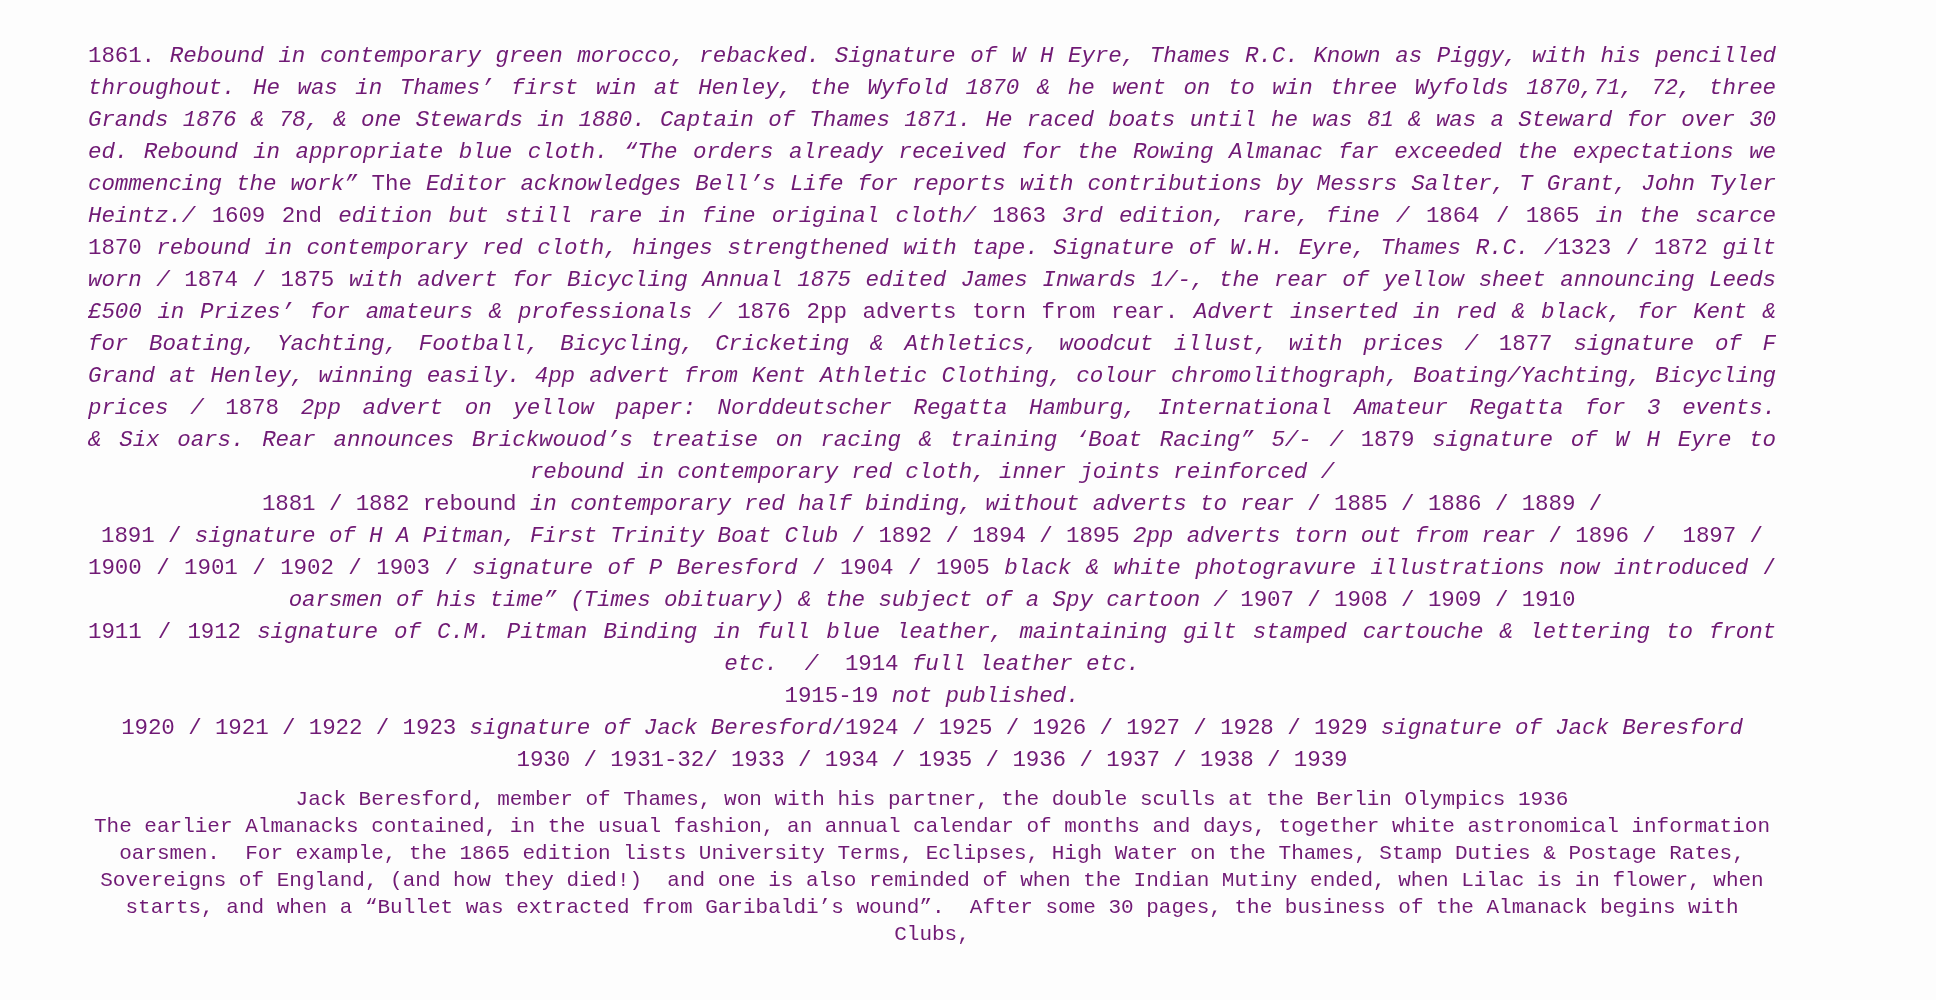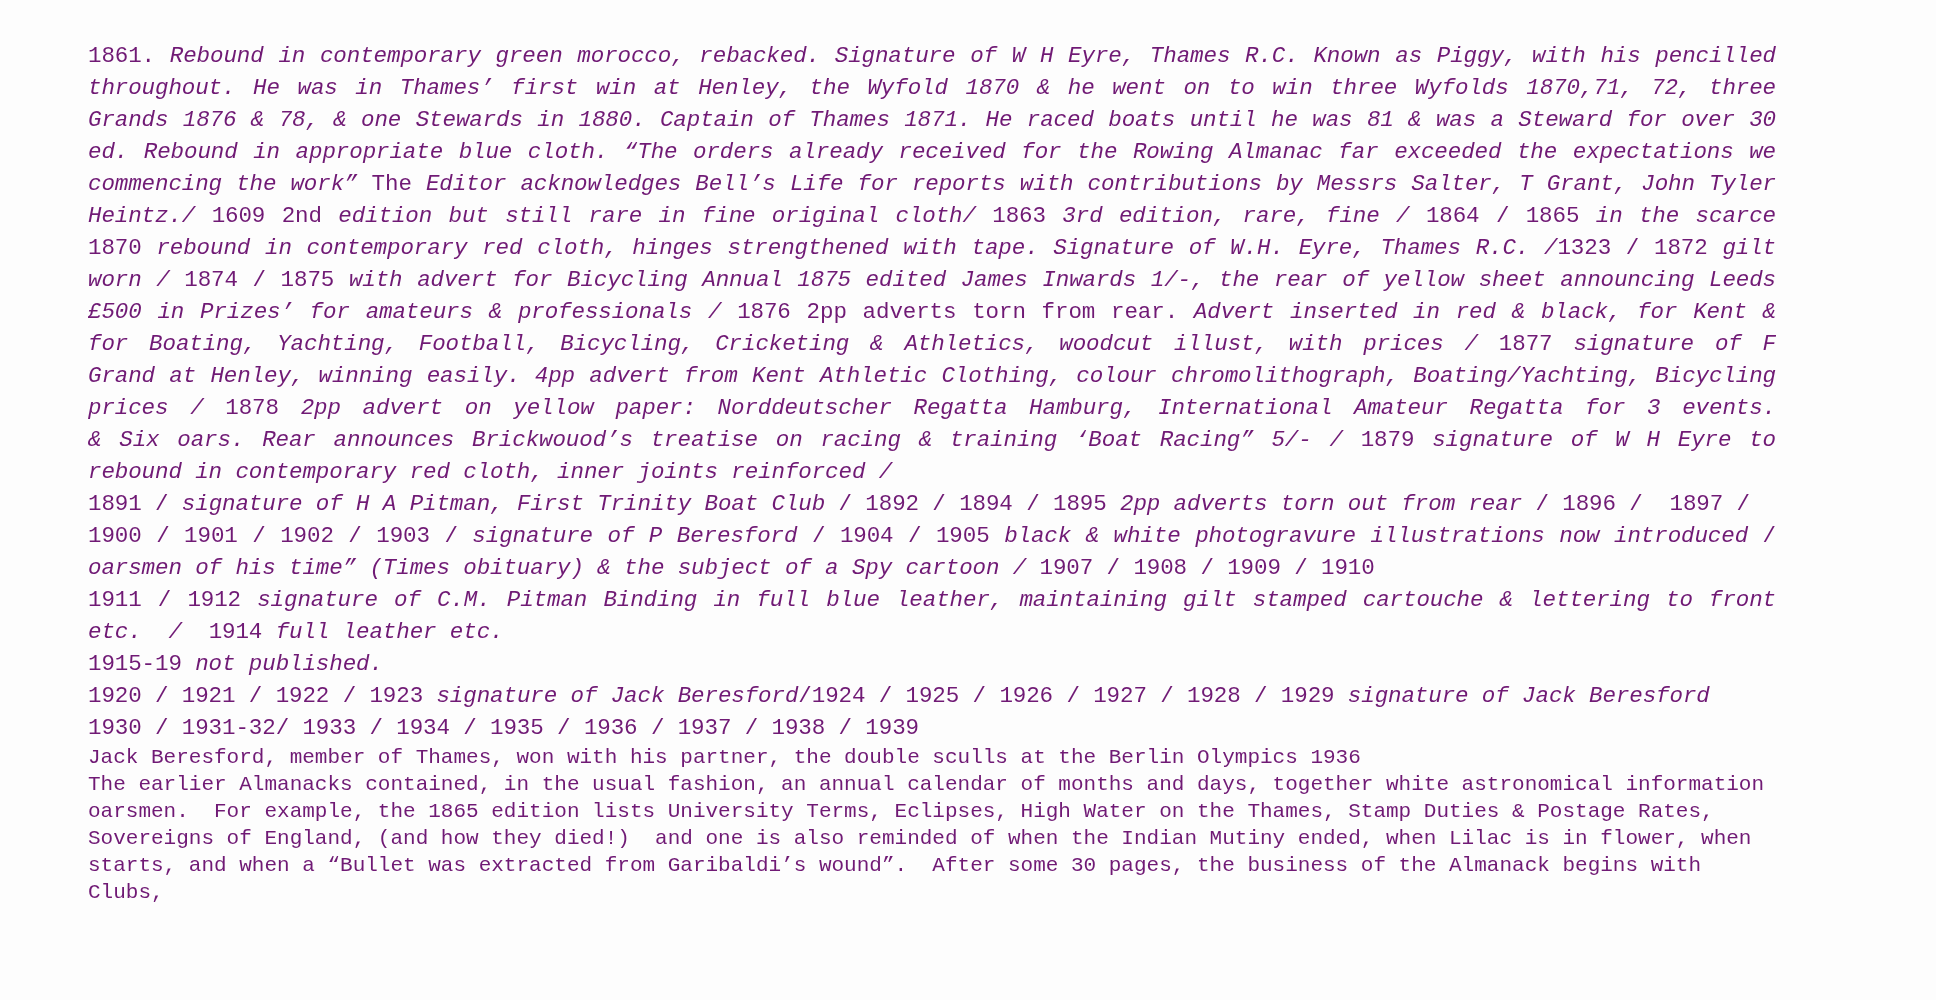--- a/index.html
+++ b/index.html
@@ -25,29 +25,30 @@
   }
   .block { display: block; }
   .block.main .line {
     font-size: 22.5px;
     line-height: 32px;
     height: 32px;
     overflow: hidden;
     letter-spacing: -0.1px;
   }
   .block.small {
+    margin-top: 10px;
   }
   .block.small .line {
     font-size: 21px;
     line-height: 27px;
     height: 27px;
     overflow: hidden;
   }
   .line.left {
-    text-align: left;
+    text-align: center;
     white-space: pre-wrap;
   }
   .line.justify {
     text-align: justify;
     text-align-last: justify;
   }
   .run-i { font-style: italic; }
   .run-r { font-style: normal; }
 </style>
 </head>
@@ -65,20 +66,21 @@
         <div class="line justify"><span class="run-r">1870 </span><span class="run-i">rebound in contemporary red cloth, hinges strengthened with tape.  Signature of W.H. Eyre, Thames R.C. /</span><span class="run-r">1323 / 1872 </span><span class="run-i">gilt</span></div>
         <div class="line justify"><span class="run-i">worn / </span><span class="run-r">1874 / 1875 </span><span class="run-i">with advert for Bicycling Annual 1875 edited James Inwards 1/-, the rear of yellow sheet announcing Leeds Regatta ‘Upwards of</span></div>
         <div class="line justify"><span class="run-i">£500 in Prizes’ for amateurs &amp; professionals / </span><span class="run-r">1876 2pp adverts torn from rear.  </span><span class="run-i">Advert inserted in red &amp; black, for Kent &amp; Lewin, Fenchurch St, outfitters</span></div>
         <div class="line justify"><span class="run-i">for Boating, Yachting, Football, Bicycling, Cricketing &amp; Athletics, woodcut illust, with prices / </span><span class="run-r">1877 </span><span class="run-i">signature of F Gulston, stroke for London R C for the</span></div>
         <div class="line justify"><span class="run-i">Grand at Henley, winning easily.   4pp advert from Kent Athletic Clothing, colour chromolithograph, Boating/Yachting, Bicycling &amp; Cricket, with</span></div>
         <div class="line justify"><span class="run-i">prices / </span><span class="run-r">1878 </span><span class="run-i">2pp advert on yellow paper:  Norddeutscher Regatta Hamburg, International Amateur Regatta for 3 events.  Outrigged fours, Single sculls</span></div>
         <div class="line justify"><span class="run-i">&amp; Six oars.  Rear announces Brickwouod’s treatise on racing &amp; training ‘Boat Racing” 5/- / </span><span class="run-r">1879 </span><span class="run-i">signature of W H Eyre to title, his scattered notes,</span></div>
         <div class="line left"><span class="run-i">rebound in contemporary red cloth, inner joints reinforced /</span></div>
       </div>
       <div class="block main">
+        <div class="line left"><span class="run-r">1881 / 1882 rebound </span><span class="run-i">in contemporary red half binding, without adverts to rear</span><span class="run-r"> / 1885 / 1886 / 1889 /</span></div>
         <div class="line left"><span class="run-r">1891 / </span><span class="run-i">signature of H A Pitman, First Trinity Boat Club</span><span class="run-r"> / 1892 / 1894 / 1895 </span><span class="run-i">2pp adverts torn out from rear</span><span class="run-r"> / 1896 /  1897 / 1898 / 1899 /</span></div>
         <div class="line justify"><span class="run-r">1900 / 1901 / 1902 / 1903 / </span><span class="run-i">signature of P Beresford</span><span class="run-r"> / 1904 / 1905 </span><span class="run-i">black &amp; white photogravure illustrations now introduced</span><span class="run-r"> / 1906 </span><span class="run-i">signature of</span></div>
         <div class="line left"><span class="run-i">oarsmen of his time” (Times obituary) &amp; the subject of a Spy cartoon / </span><span class="run-r">1907 / 1908 / 1909 / 1910</span></div>
         <div class="line justify"><span class="run-r">1911 / 1912 </span><span class="run-i">signature of C.M. Pitman Binding in full blue leather, maintaining gilt stamped cartouche &amp; lettering to front board / </span><span class="run-r">1913, </span><span class="run-i">full leather</span></div>
         <div class="line left"><span class="run-i">etc.  /  </span><span class="run-r">1914 </span><span class="run-i">full leather etc.</span></div>
         <div class="line left"><span class="run-r">1915-19 </span><span class="run-i">not published.</span></div>
         <div class="line left"><span class="run-r">1920 / 1921 / 1922 / 1923 </span><span class="run-i">signature of Jack Beresford</span><span class="run-r">/1924 / 1925 / 1926 / 1927 / 1928 / 1929 </span><span class="run-i">signature of Jack Beresford</span></div>
         <div class="line left"><span class="run-r">1930 / 1931-32/ 1933 / 1934 / 1935 / 1936 / 1937 / 1938 / 1939</span></div>
       </div>
       <div class="block small">

